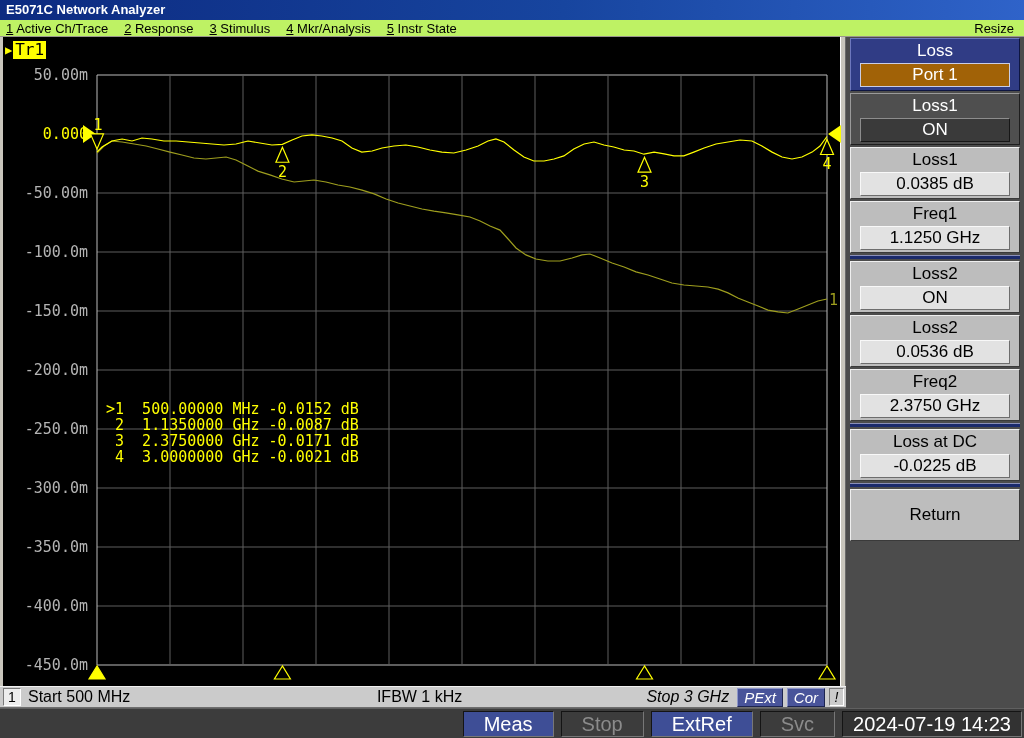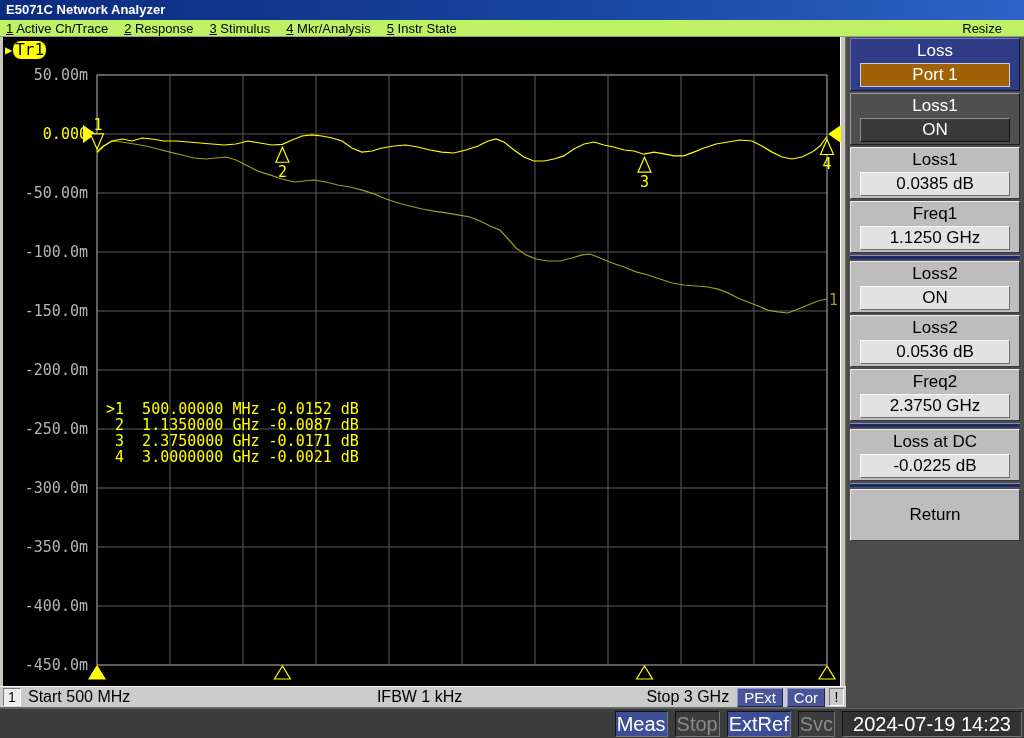--- a/index.html
+++ b/index.html
@@ -10,30 +10,30 @@
   
   .titlebar { position:absolute; left:0; top:0; width:1024px; height:20px;
     background:linear-gradient(90deg,#0c2a80 0%, #17459f 55%, #2f63c9 100%);
     color:#fff; font-size:13px; font-weight:bold; line-height:20px; padding-left:6px; }
   .menubar { position:absolute; left:0; top:20px; width:1024px; height:17px;
     background:#bef264; border-bottom:1px solid #9a968e;
     font-size:13px; color:#000; display:flex; align-items:center; padding:0 6px; }
   .menu-item { margin-right:16px; white-space:nowrap; }
   .menu-item u, .menu-resize u { text-decoration:underline; }
   .menu-spacer { flex:1; }
-  .menu-resize { margin-right:16px;text-align:right; }
+  .menu-resize { margin-right:4px;text-align:right; }
 
   
   .screen { position:absolute; left:0; top:37px; width:846px; height:649px;
     background:#000; border-left:3px solid #c9c6bd; }
   .trace-header { position:absolute; left:5px; top:41px; height:18px;
     font-family:"DejaVu Sans Mono", monospace; font-size:16px; line-height:18px;
     color:#ffff00; white-space:pre; display:flex; align-items:center; }
   .trace-arrow { color:#ffff00; font-size:12px; margin-right:1px; }
-  .trace-chip { background:#ffff00; color:#000; padding:0 2px; margin-right:8px;border-radius:8px; }
+  .trace-chip { background:#ffff00; color:#000; padding:0 2px; margin-right:8px; }
 
   .marker-table { position:absolute; left:106px; top:401px;
     font-family:"DejaVu Sans Mono", monospace; font-size:15px; line-height:16px;
     color:#ffff00; white-space:pre; z-index:6; }
 
   svg.graph-overlay { position:absolute; left:0; top:0; width:1024px; height:738px;
     z-index:5; pointer-events:none; }
   svg text { font-family:"DejaVu Sans Mono", monospace; }
 
   .splitter { position:absolute; left:840px; top:37px; width:6px; height:649px;
@@ -63,35 +63,35 @@
 
   
   .channelbar { position:absolute; left:0; top:686px; width:846px; height:22px;
     background:#cbcbcb; border-top:1px solid #f2f2f2; border-bottom:1px solid #6e6e6e;
     font-size:16px; color:#000; display:flex; align-items:center; }
   .chan-num { width:18px; height:18px; margin-left:3px; background:#ededed;
     border:1px solid; border-color:#7a7a7a #fff #fff #7a7a7a;
     text-align:center; line-height:16px; font-size:14px; }
   .chan-start { margin-left:7px; }
   .chan-ifbw { position:absolute; left:50%; transform:translateX(-54%); }
-  .chan-right { margin-left:auto; display:flex; align-items:center; }
+  .chan-right { margin-left:auto; display:flex; align-items:center;font-style:italic; }
   .chan-stop { margin-right:8px; }
   .badge { background:#49549a; color:#fff; font-size:15px; line-height:17px;
     padding:0 6px; margin-right:4px;
     border:1px solid; border-color:#8d96c9 #1d2450 #1d2450 #8d96c9; }
   .alert-box { width:15px; height:18px; background:#cbcbcb; color:#000;
     text-align:center; line-height:16px; font-size:14px; margin-right:2px;
     border:1px solid; border-color:#7a7a7a #fff #fff #7a7a7a; }
 
   
   .statusbar { position:absolute; left:0; top:708px; width:1024px; height:30px;
     background:#3c3c3c; border-top:1px solid #606060;
     display:flex; align-items:center; justify-content:flex-end;
     font-size:20px; }
-  .stat-box { height:26px; line-height:24px; padding:0 1px; margin-right:7px;
+  .stat-box { height:26px; line-height:24px; padding:0 20px; margin-right:7px;
     border:1px solid; border-color:#141414 #777 #777 #141414; text-align:center; }
   .stat-box.blue { background:#3e4e96; color:#fff; }
   .stat-box.dim { background:#3c3c3c; color:#8b8b8b;text-align:center; }
   .stat-date { background:#323232; color:#fff; margin-right:2px; padding:0 10px; }
 </style>
 </head>
 <body>
 
 <div class="titlebar">
   <span>E5071C Network Analyzer</span>

